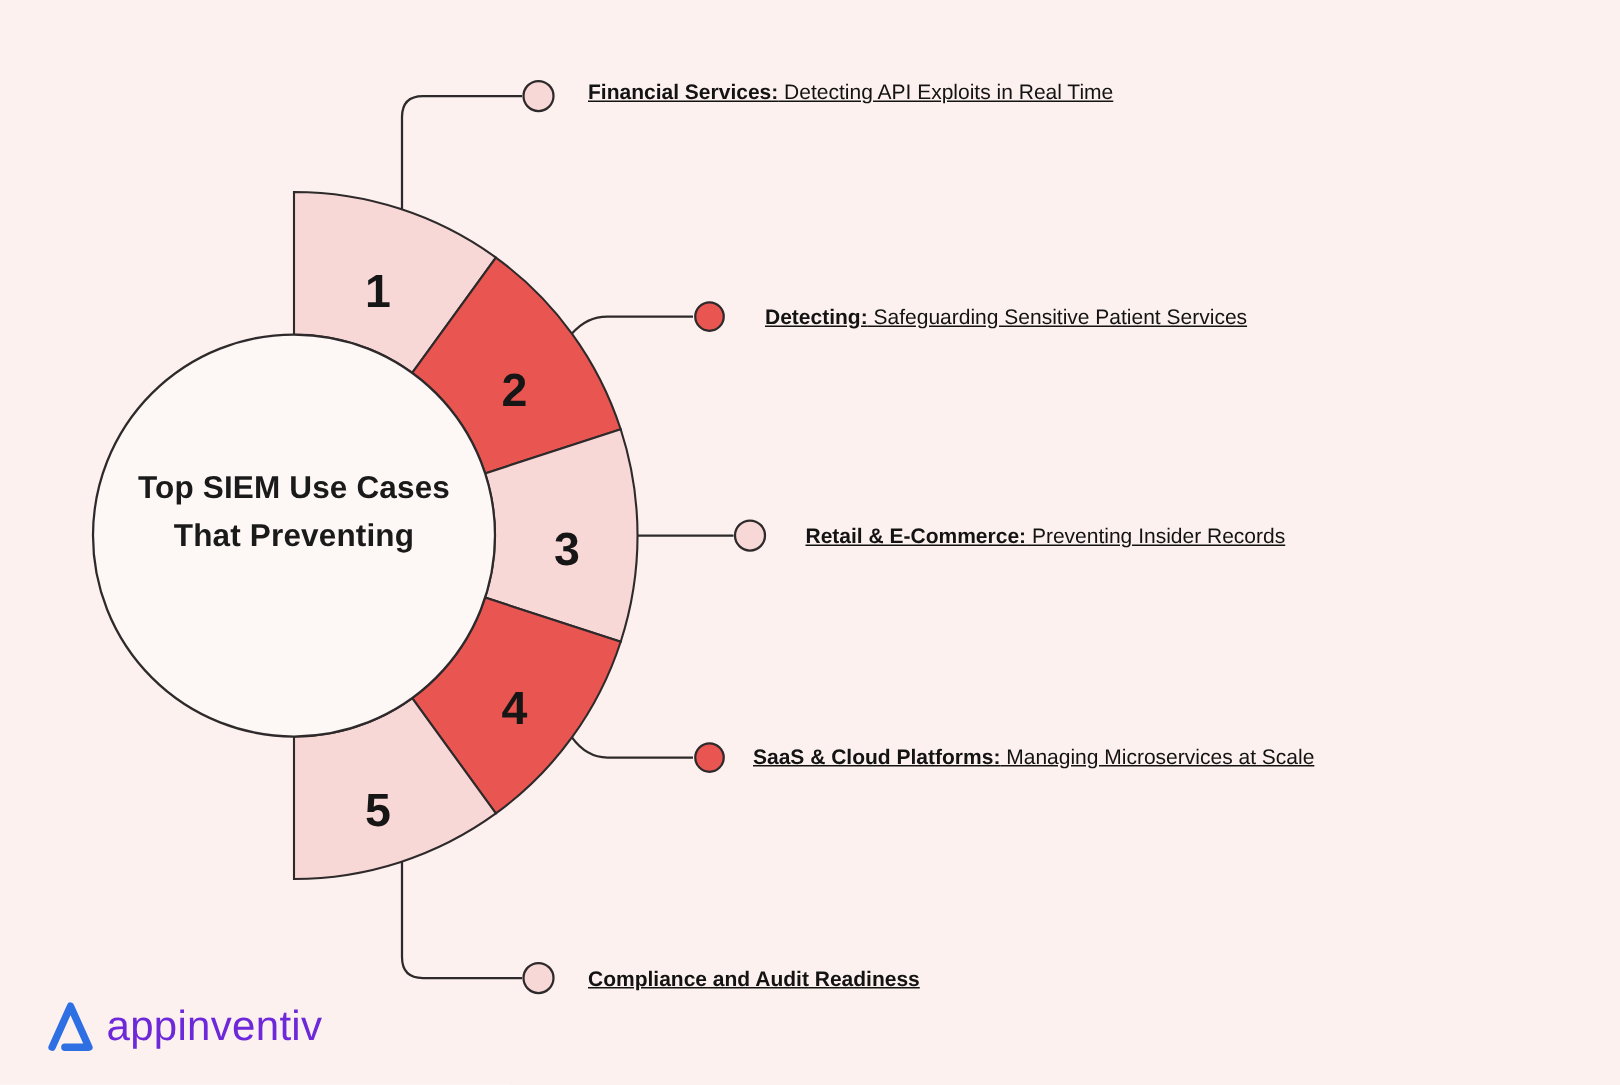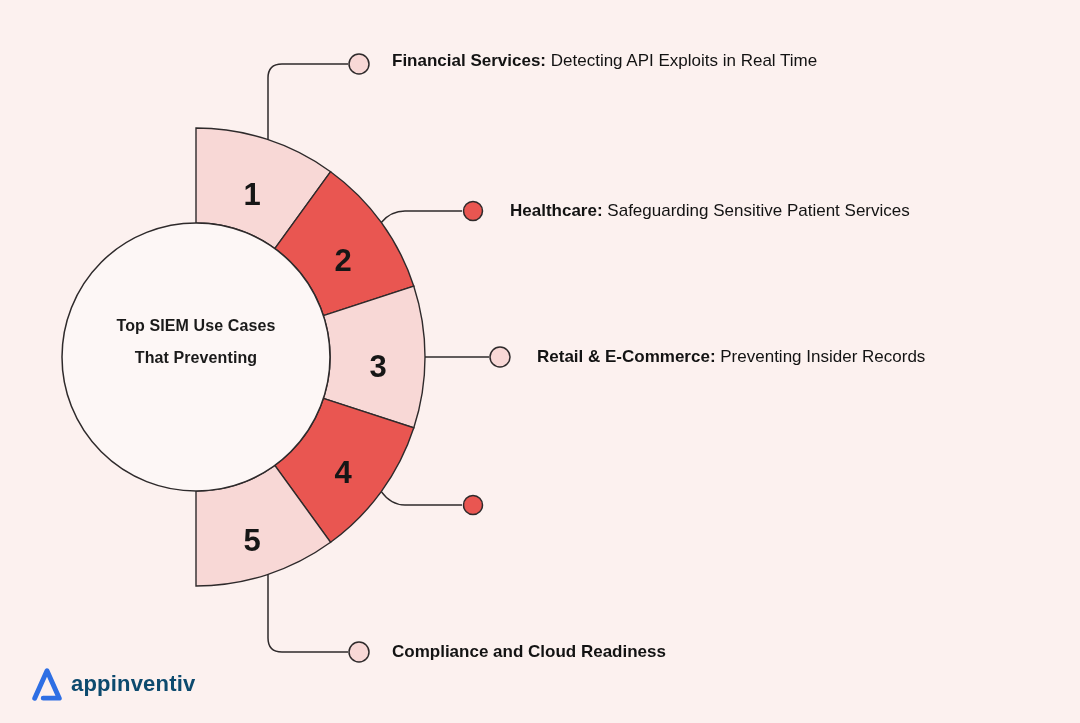--- a/index.html
+++ b/index.html
@@ -10,40 +10,40 @@
     background:#FCF1EF;
     overflow:hidden;
   }
   .chart-svg{position:absolute;left:0;top:0;}
   .seg-number{
     font-family:"Liberation Sans","DejaVu Sans",sans-serif;
     font-weight:700;font-size:31px;fill:#161616;
   }
   .center-title{
     position:absolute;left:61px;top:310px;width:270px;
-    text-align:center;font-size:16px;font-weight:700;
+    text-align:center;font-size:21px;font-weight:700;
     line-height:32px;color:#1A1A1A;letter-spacing:.1px;
   }
   .callout-label{
-    position:absolute;font-size:17px;color:#131313;
-    line-height:20px;white-space:nowrap;
+    position:absolute;font-size:14px;color:#131313;
+    line-height:20px;white-space:nowrap;text-decoration:underline;
   }
   .callout-label .lead{font-weight:700;}
   .callout-label .rest{font-weight:400;}
   .label-1{left:392px;top:51px;}
   .label-2{left:510px;top:201px;}
   .label-3{left:537px;top:347px;}
   .label-4{left:502px;top:494px;}
   .label-5{left:392px;top:642px;}
   .logo{
     position:absolute;left:30px;top:666px;
     display:flex;align-items:center;gap:7px;
   }
   .logo-text{
-    font-size:22px;font-weight:700;color:#0c4a6e;letter-spacing:.2px;
+    font-size:28px;font-weight:400;color:#6d28d9;letter-spacing:.2px;
   }
 </style>
 </head>
 <body>
 
 <div class="canvas">
 
   <svg class="chart-svg" width="1080" height="723" viewBox="0 0 1080 723">
 
     <path stroke-width="1.4" d="M 196,223 L 196,128 A 229 229 0 0 1 330.6,171.7 L 274.8,248.6 A 134 134 0 0 0 196,223 Z" fill="#F8D8D6" stroke="#2E2A2B"></path>
@@ -75,27 +75,30 @@
 
   <div class="center-title">
     <div>Top SIEM Use Cases</div>
     <div>That Preventing</div>
   </div>
 
   <div class="callout-label label-1">
     <span class="lead">Financial Services:</span><span class="rest"> Detecting API Exploits in Real Time</span>
   </div>
   <div class="callout-label label-2">
-    <span class="lead">Healthcare:</span><span class="rest"> Safeguarding Sensitive Patient Services</span>
+    <span class="lead">Detecting:</span><span class="rest"> Safeguarding Sensitive Patient Services</span>
   </div>
   <div class="callout-label label-3">
     <span class="lead">Retail &amp; E-Commerce:</span><span class="rest"> Preventing Insider Records</span>
   </div>
+  <div class="callout-label label-4">
+    <span class="lead">SaaS &amp; Cloud Platforms:</span><span class="rest"> Managing Microservices at Scale</span>
+  </div>
   <div class="callout-label label-5">
-    <span class="lead">Compliance and Cloud Readiness</span>
+    <span class="lead">Compliance and Audit Readiness</span>
   </div>
 
   <div class="logo">
     <svg width="34" height="36" viewBox="0 0 36 38">
       <path d="M5,34 L18,5 L31,34 L14,34" fill="none" stroke-width="5.2" stroke-linejoin="round" stroke-linecap="round" stroke="#2E6FE4"></path>
     </svg>
     <span class="logo-text">appinventiv</span>
   </div>
 
 </div>

